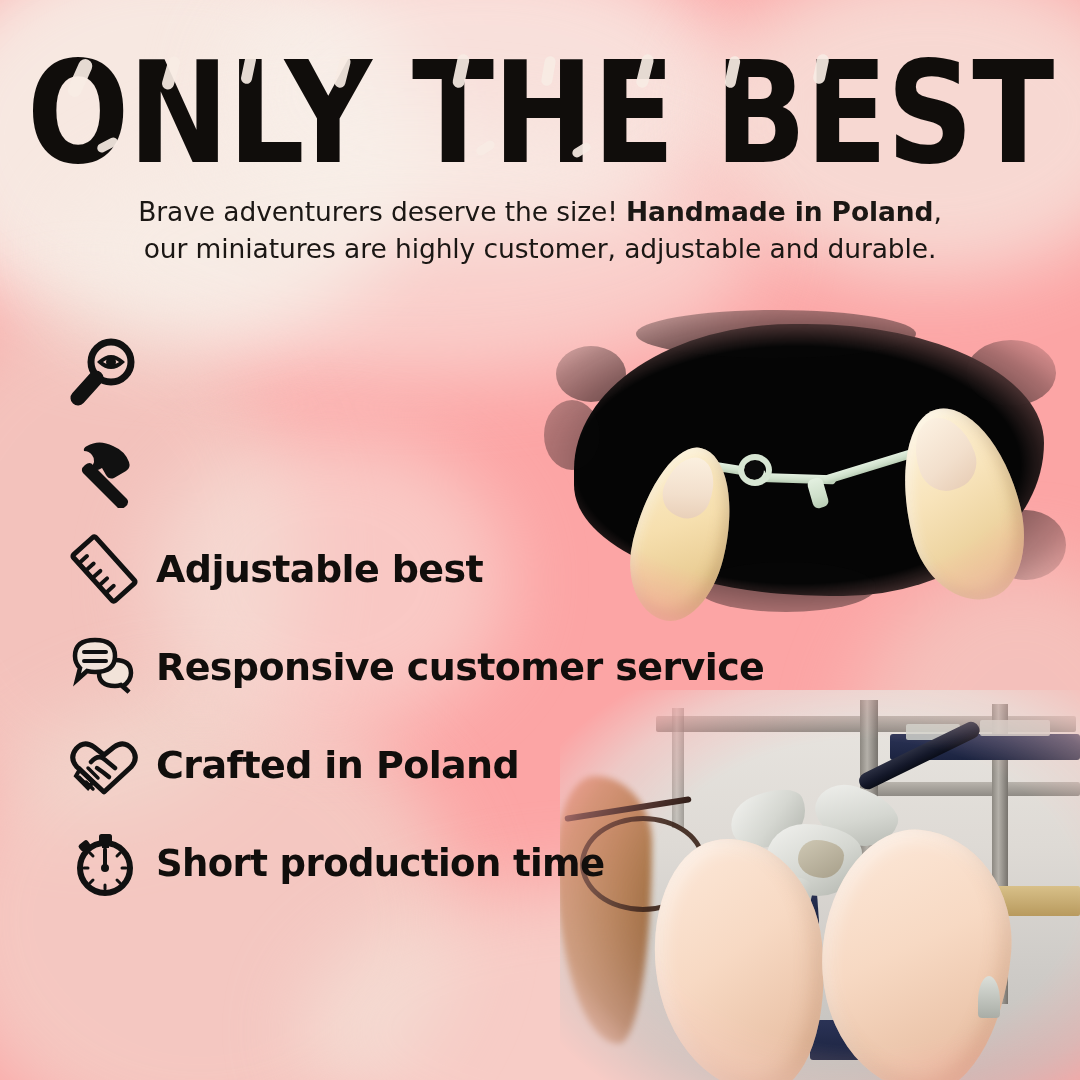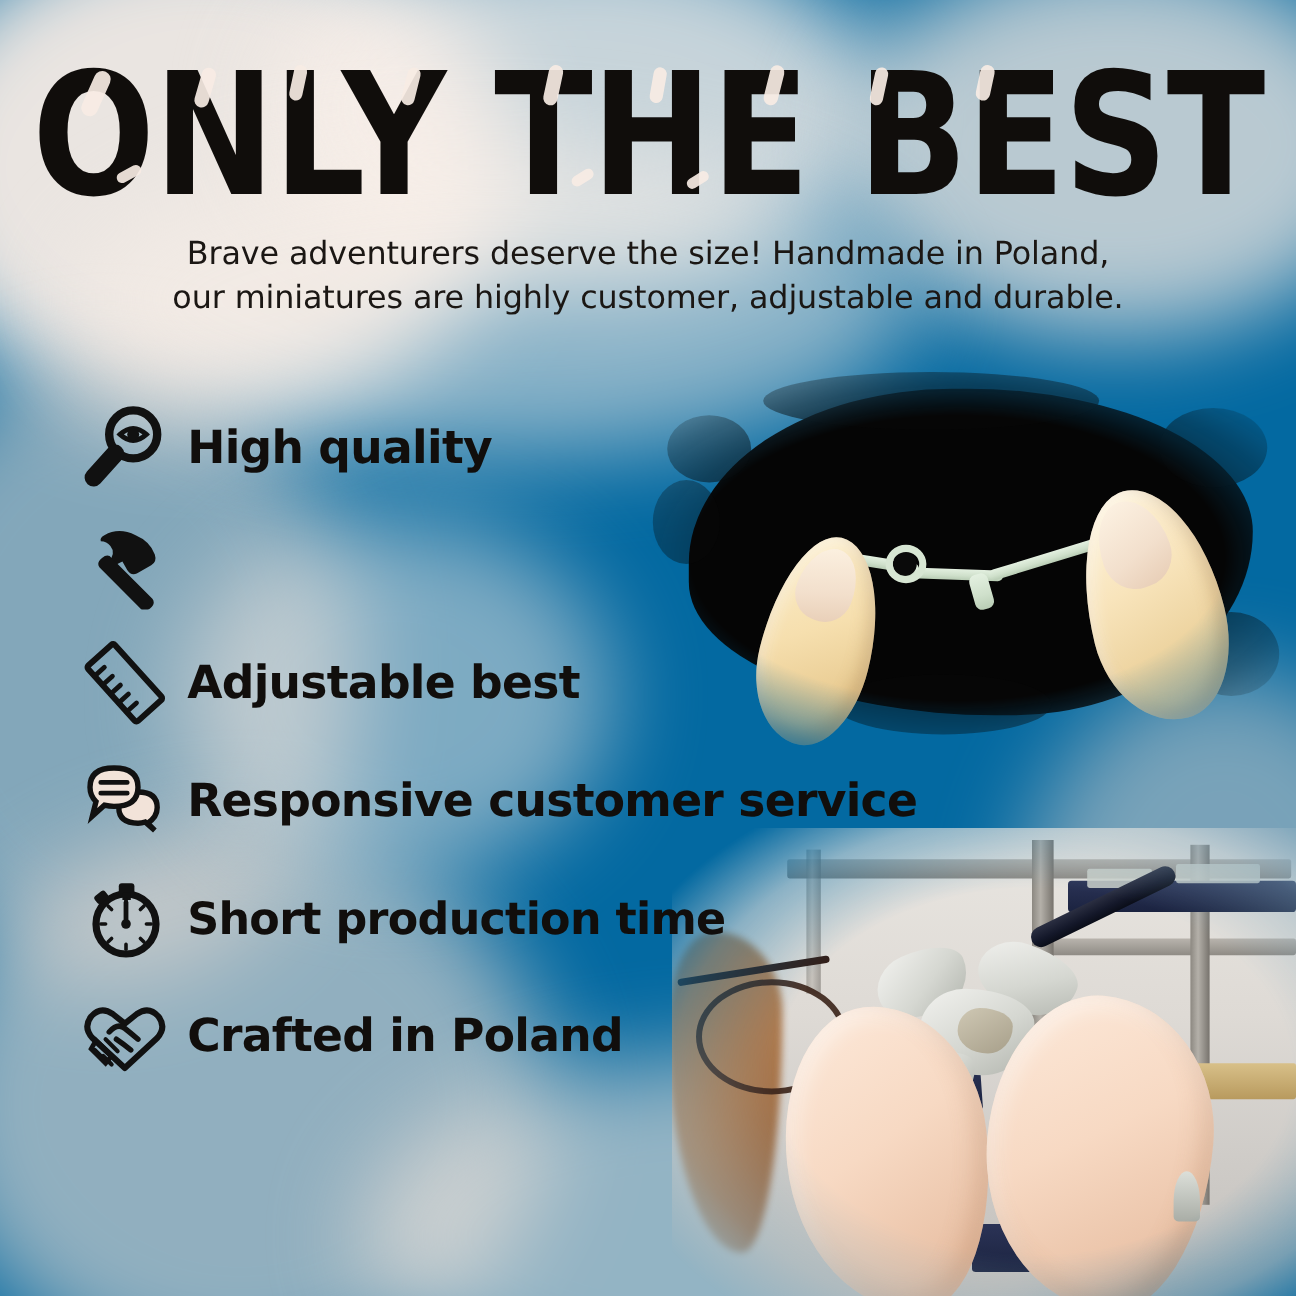--- a/index.html
+++ b/index.html
@@ -8,21 +8,21 @@
     width:1080px; height:1080px;
     font-family:"Liberation Sans", sans-serif;
     overflow:hidden;
     background:#f2e3d9;
   }
 
   #page {
     position:relative;
     width:1080px; height:1080px;
     overflow:hidden;
-    background:#0369a1;
+    background:#fca5a5;
   }
 
   
   .wash {
     position:absolute;
     pointer-events:none;
     border-radius:50%;
     filter:blur(38px);
   }
   .w1 { left:-90px;  top:-70px;  width:520px; height:420px; background:#f7ece5; opacity:.95; }
@@ -67,21 +67,21 @@
   }
 
   .subtitle {
     margin-top:34px;
     font-family:"DejaVu Sans", sans-serif;
     font-size:26.5px;
     line-height:1.38;
     color:#1b1714;
     letter-spacing:-0.1px;
   }
-  .subtitle b { font-weight:400; }
+  .subtitle b { font-weight:700; }
 
   
   .photo {
     position:absolute;
     overflow:hidden;
   }
 
   
   #photo-top {
     left:516px; top:300px; width:564px; height:330px;
@@ -380,21 +380,20 @@
 
     <div class="feature-row row-0">
       <div class="feature-icon">
         <svg width="74" height="74" viewBox="0 0 74 74">
           <circle cx="44" cy="26" r="20" fill="none" stroke="#111" stroke-width="7"></circle>
           <path d="M29 42 L11 62" stroke="#111" stroke-width="15" stroke-linecap="round"></path>
           <path d="M33 26 q11 -10 22 0 q-11 10 -22 0 z" fill="none" stroke="#111" stroke-width="4"></path>
           <circle cx="44" cy="26" r="5" fill="#111"></circle>
         </svg>
       </div>
-      <div class="feature-label">High quality</div>
     </div>
 
     <div class="feature-row row-1">
       <div class="feature-icon">
         <svg width="74" height="74" viewBox="0 0 74 74">
           <path d="M20 12 q12 -7 26 0 q12 5 16 16 q2 6 -3 9 l-12 7 q-5 2 -8 -3 l-4 -7 q-6 4 -12 1 q7 -8 2 -14 q-3 -4 -8 -4 q-1 -3 3 -5 z" fill="#111"></path>
           <path d="M26 31 L60 65 q3 4 -2 8 q-5 4 -8 0 L16 39 q-3 -4 2 -8 q5 -4 8 0 z" fill="#111"></path>
         </svg>
       </div>
     </div>
@@ -413,20 +412,38 @@
 
     <div class="feature-row row-3">
       <div class="feature-icon">
         <svg width="74" height="74" viewBox="0 0 74 74">
           <path d="M48 44 q8 -5 8 -13 q0 -13 -16 -13 q-16 0 -16 13 q0 13 16 13 q3 0 6 -1 l8 7 z" fill="#f2e3d9" stroke="#111" stroke-width="4.5" transform="translate(8,12)"></path>
           <path d="M8 26 q0 -16 20 -16 q20 0 20 16 q0 16 -20 16 q-4 0 -8 -1 l-10 9 l3 -12 q-5 -5 -5 -12 z" fill="#f2e3d9" stroke="#111" stroke-width="4.5"></path>
           <path d="M17 22 h22 M17 31 h22" stroke="#111" stroke-width="4" stroke-linecap="round"></path>
         </svg>
       </div>
       <div class="feature-label">Responsive customer service</div>
+    </div>
+
+    <div class="feature-row row-5">
+      <div class="feature-icon">
+        <svg width="74" height="74" viewBox="0 0 74 74">
+          <path d="M37 64 L10 39 q-8 -9 -1 -18 q8 -9 18 -2 l10 8 l10 -8 q10 -7 18 2 q7 9 -1 18 z" fill="none" stroke="#111" stroke-width="5" stroke-linejoin="round"></path>
+          <path d="M24 34 q7 -8 13 -3 q5 4 11 9" fill="none" stroke="#111" stroke-width="4.5" stroke-linecap="round"></path>
+          <path d="M30 40 q6 4 12 9" fill="none" stroke="#111" stroke-width="4.5" stroke-linecap="round"></path>
+          <g stroke="#111" stroke-width="3.5" stroke-linecap="round" fill="none">
+            <path d="M16 44 l10 10"></path>
+              <path d="M21 40 l10 10"></path>
+            <path d="M12 49 l9 9"></path>
+              <path d="M19 54 l7 7"></path>
+          </g>
+          <path d="M13 41 L26 54 L21 60 L9 48 Z" fill="none" stroke="#111" stroke-width="4"></path>
+        </svg>
+      </div>
+      <div class="feature-label">Crafted in Poland</div>
     </div>
 
     <div class="feature-row row-4">
       <div class="feature-icon">
         <svg width="74" height="74" viewBox="0 0 74 74">
           <circle cx="38" cy="42" r="25" fill="none" stroke="#111" stroke-width="6"></circle>
           <rect x="32" y="8" width="13" height="11" rx="2.5" fill="#111"></rect>
           <rect x="35" y="16" width="7" height="6" fill="#111"></rect>
           <rect x="12" y="16" width="11" height="8" rx="2.5" fill="#111" transform="rotate(-38 17 20)"></rect>
           <path d="M38 42 V24" stroke="#111" stroke-width="4" stroke-linecap="round"></path>
@@ -439,32 +456,14 @@
             <path d="M23 27 l3 3"></path>
               <path d="M50 54 l3 3"></path>
             <path d="M53 27 l-3 3"></path>
               <path d="M26 54 l-3 3"></path>
           </g>
         </svg>
       </div>
       <div class="feature-label">Short production time</div>
     </div>
 
-    <div class="feature-row row-5">
-      <div class="feature-icon">
-        <svg width="74" height="74" viewBox="0 0 74 74">
-          <path d="M37 64 L10 39 q-8 -9 -1 -18 q8 -9 18 -2 l10 8 l10 -8 q10 -7 18 2 q7 9 -1 18 z" fill="none" stroke="#111" stroke-width="5" stroke-linejoin="round"></path>
-          <path d="M24 34 q7 -8 13 -3 q5 4 11 9" fill="none" stroke="#111" stroke-width="4.5" stroke-linecap="round"></path>
-          <path d="M30 40 q6 4 12 9" fill="none" stroke="#111" stroke-width="4.5" stroke-linecap="round"></path>
-          <g stroke="#111" stroke-width="3.5" stroke-linecap="round" fill="none">
-            <path d="M16 44 l10 10"></path>
-              <path d="M21 40 l10 10"></path>
-            <path d="M12 49 l9 9"></path>
-              <path d="M19 54 l7 7"></path>
-          </g>
-          <path d="M13 41 L26 54 L21 60 L9 48 Z" fill="none" stroke="#111" stroke-width="4"></path>
-        </svg>
-      </div>
-      <div class="feature-label">Crafted in Poland</div>
-    </div>
-
   </div>
 </div>
 
 </body></html>

